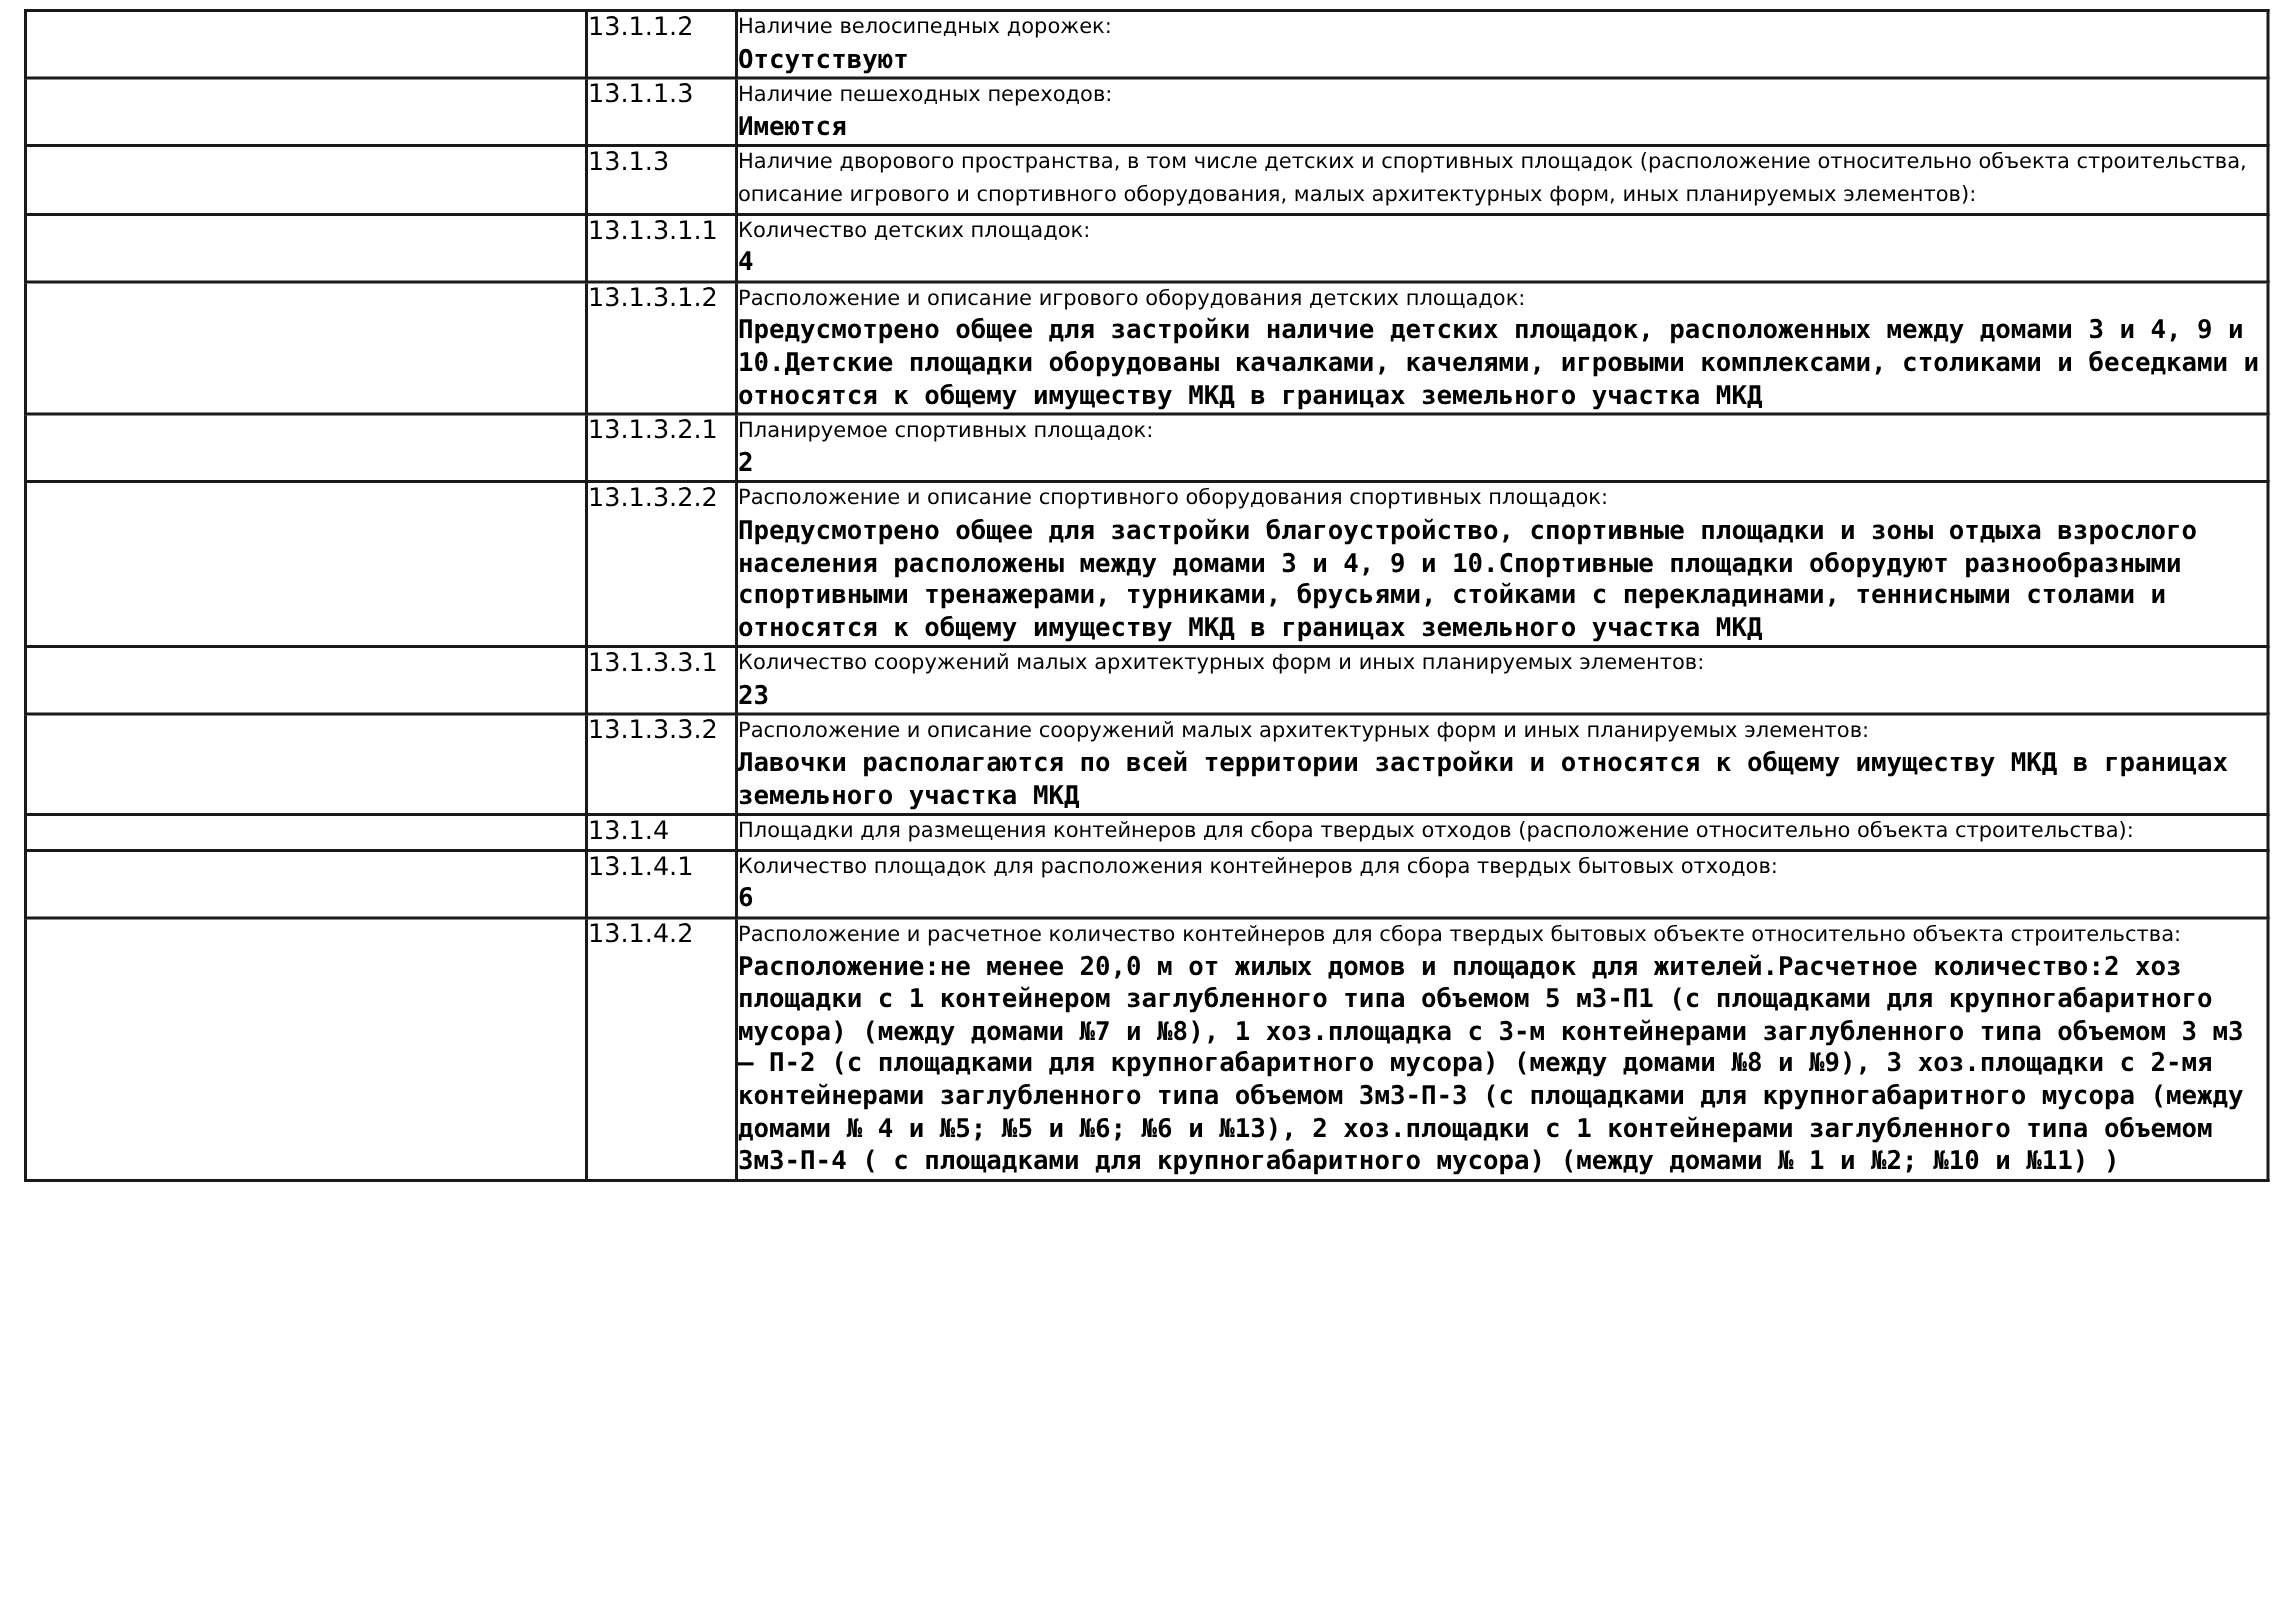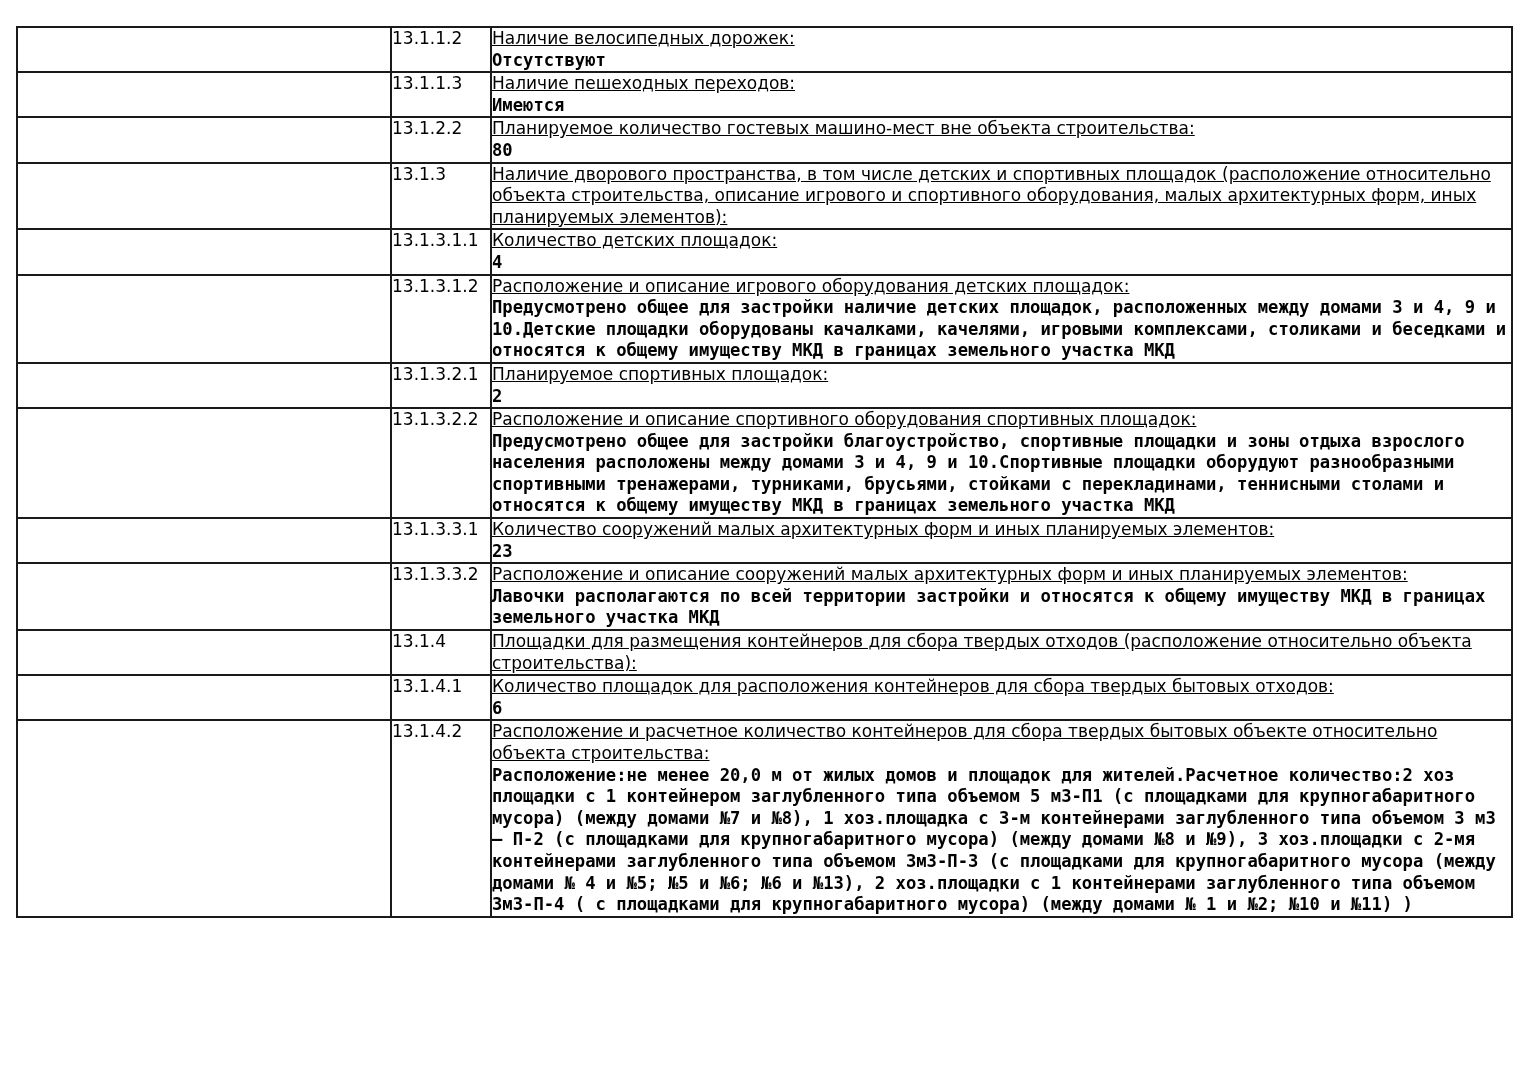--- a/index.html
+++ b/index.html
@@ -10,21 +10,21 @@
   body {
     width: 1529px;
     height: 1080px;
     overflow: hidden;
     color: #000000;
     font-family: "DejaVu Sans", "Liberation Sans", sans-serif;
   }
   table.doc-table {
     border-collapse: collapse;
     table-layout: fixed;
-    margin: 26px 0 0 16px;
+    margin: 6px 0 0 16px;
     width: 1497px;
   }
   table.doc-table td {
     border: 2px solid #1a1a1a;
     vertical-align: top;
     padding: 0;
     overflow: hidden;
   }
   col.col1 { width: 374px; }
   col.col2 { width: 100px; }
@@ -37,23 +37,22 @@
     padding: 2px 2px 2px 7px;
     font-size: 17px;
     line-height: 21px;
     white-space: nowrap;
   }
   td.cell-content {
     padding: 1px 3px 2px 4px;
   }
   .row-label {
     font-family: "DejaVu Sans", "Liberation Sans", sans-serif;
-    font-size: 17px;
+    font-size: 14px;
     line-height: 21.6px;
-    text-decoration: underline;
   }
   .row-value {
     font-family: "DejaVu Sans Mono", "Liberation Mono", monospace;
     font-weight: 700;
     font-size: 17.2px;
     line-height: 21.6px;
   }
 </style>
 </head>
 <body>
@@ -76,30 +75,20 @@
     </td>
   </tr>
       <tr>
     <td class="cell-empty"></td>
     <td class="cell-code">
       <span>13.1.1.3</span>
     </td>
     <td class="cell-content">
       <div class="row-label">Наличие пешеходных переходов:</div>
       <div class="row-value">Имеются</div>
-    </td>
-  </tr>
-      <tr>
-    <td class="cell-empty"></td>
-    <td class="cell-code">
-      <span>13.1.2.2</span>
-    </td>
-    <td class="cell-content">
-      <div class="row-label">Планируемое количество гостевых машино-мест вне объекта строительства:</div>
-      <div class="row-value">80</div>
     </td>
   </tr>
       <tr>
     <td class="cell-empty"></td>
     <td class="cell-code">
       <span>13.1.3</span>
     </td>
     <td class="cell-content">
       <div class="row-label">Наличие дворового пространства, в том числе детских и спортивных площадок (расположение относительно объекта строительства, описание игрового и спортивного оборудования, малых архитектурных форм, иных планируемых элементов):</div>
 

